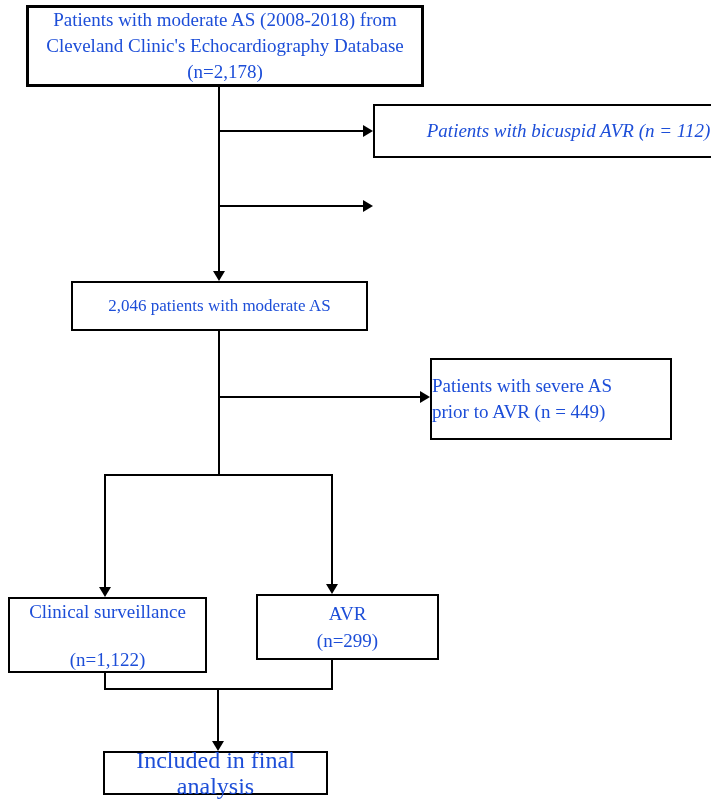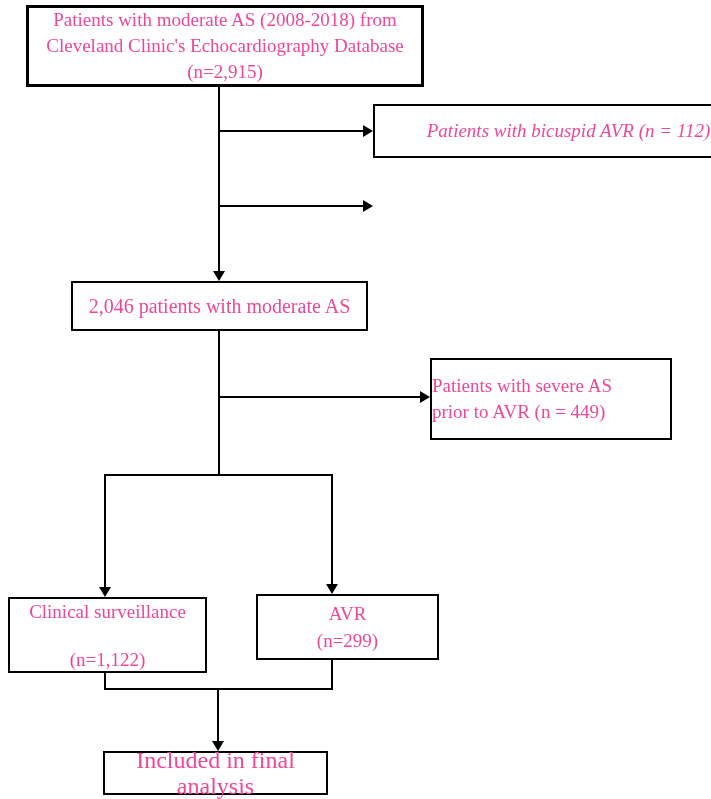--- a/index.html
+++ b/index.html
@@ -6,40 +6,40 @@
     margin: 0;
     padding: 0;
     background: #ffffff;
   }
   .canvas {
     position: relative;
     width: 711px;
     height: 799px;
     background: #ffffff;
     font-family: "Liberation Serif", "DejaVu Serif", serif;
-    color: #ec4899;
+    color: #1d4ed8;
     overflow: hidden;
   }
   .box {
     position: absolute;
     box-sizing: border-box;
     border: 2px solid #000000;
     background: #ffffff;
     display: flex;
     flex-direction: column;
     justify-content: center;
     align-items: center;
     text-align: center;
     font-size: 19px;
     line-height: 26px;
   }
   .b-source   { left: 26px;  top: 5px;   width: 398px; height: 82px; border-width: 3px; }
   .b-bicuspid { left: 373px; top: 104px; width: 391px; height: 54px; font-style: italic; }
   .b-lvef     { left: 373px; top: 177px; width: 331px; height: 53px; }
-  .b-moderate { left: 71px;  top: 281px; width: 297px; height: 50px; font-size: 20px; }
+  .b-moderate { left: 71px;  top: 281px; width: 297px; height: 50px; font-size: 17px; }
   .b-severe   { left: 430px; top: 358px; width: 242px; height: 82px;
                 align-items: flex-start; text-align: left; }
   .b-surv     { left: 8px;   top: 597px; width: 199px; height: 76px; line-height: 27px; gap: 21px; }
   .b-avr      { left: 256px; top: 594px; width: 183px; height: 66px; line-height: 27px; }
   .b-final    { left: 103px; top: 751px; width: 225px; height: 44px; font-size: 24px; }
 
   .ln { position: absolute; background: #000000; }
   .ln-v-top    { left: 218px; top: 87px;  width: 2px;   height: 184px; }
   .ln-h-bicusp { left: 219px; top: 130px; width: 145px; height: 2px; }
   .ln-h-lvef   { left: 219px; top: 205px; width: 145px; height: 2px; }
@@ -95,21 +95,21 @@
   <div class="ar-r a-bicuspid"></div>
   <div class="ar-r a-lvef"></div>
   <div class="ar-r a-severe"></div>
   <div class="ar-d a-surv"></div>
   <div class="ar-d a-avr"></div>
   <div class="ar-d a-final"></div>
 
   <div class="box b-source">
     <div>Patients with moderate AS (2008-2018) from</div>
     <div>Cleveland Clinic's Echocardiography Database</div>
-    <div>(n=2,915)</div>
+    <div>(n=2,178)</div>
   </div>
 
   <div class="box b-bicuspid">
     <div>Patients with bicuspid AVR (n = 112)</div>
   </div>
 
 
   <div class="box b-moderate">
     <div>2,046 patients with moderate AS</div>
   </div>

